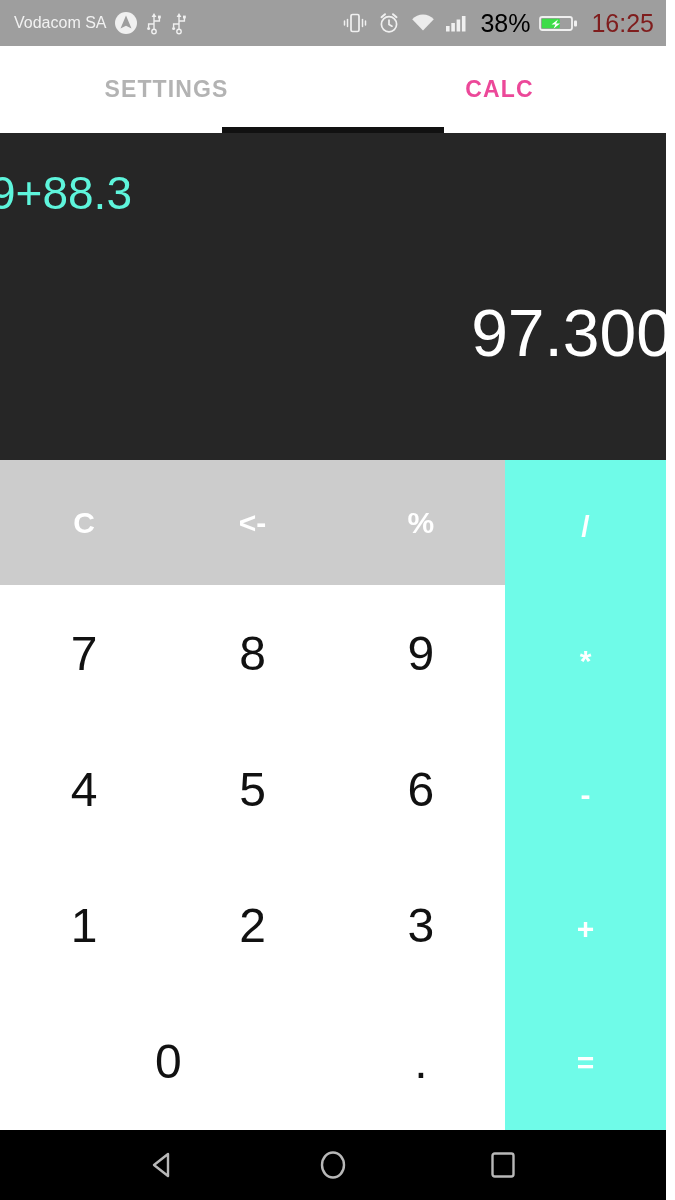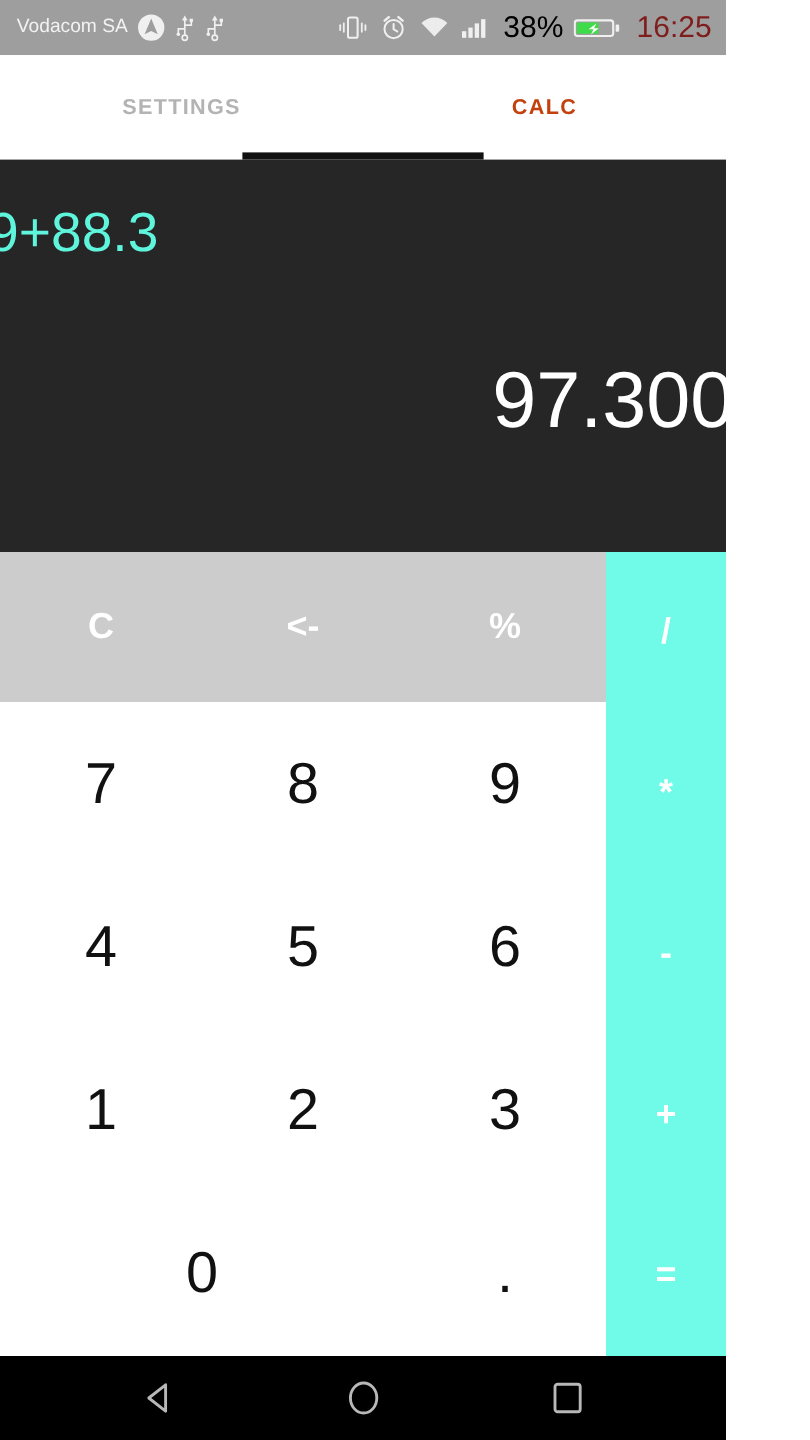--- a/index.html
+++ b/index.html
@@ -5,21 +5,21 @@
 <style>
   * { margin:0; padding:0; box-sizing:border-box; }
   html, body {
     width:675px; height:1200px;
     background:#ffffff;
     font-family:"Liberation Sans", sans-serif;
     overflow:hidden;
   }
   #screen {
     position:relative;
-    width:605px; height:1200px;
+    width:666px; height:1200px;
     display:flex; flex-direction:column;
     background:#ffffff;
   }
 
   
   .statusbar {
     height:46px; flex:0 0 46px;
     background:#9e9e9e;
     display:flex; align-items:center;
     padding:0 12px 0 14px;
@@ -35,30 +35,30 @@
   
   .tabbar {
     height:87px; flex:0 0 87px;
     background:#ffffff;
     display:flex; align-items:stretch;
     position:relative;
   }
   .tab {
     flex:1 1 33.333%;
     display:flex; align-items:center; justify-content:center;
-    font-size:18px; font-weight:bold;
+    font-size:23px; font-weight:bold;
     letter-spacing:1.1px;
     color:#b3b3b3;
     background:transparent;
     border:none;
     font-family:"Liberation Sans", sans-serif;
     cursor:pointer;
     user-select:none;
   }
-  .tab.active { color:#c2410c;text-align:center; }
+  .tab.active { color:#ec4899;text-align:center; }
   .tab-indicator {
     position:absolute;
     left:33.333%; bottom:0;
     width:33.333%; height:6px;
     background:#111111;
   }
 
   
   .display {
     flex:0 0 327px;

